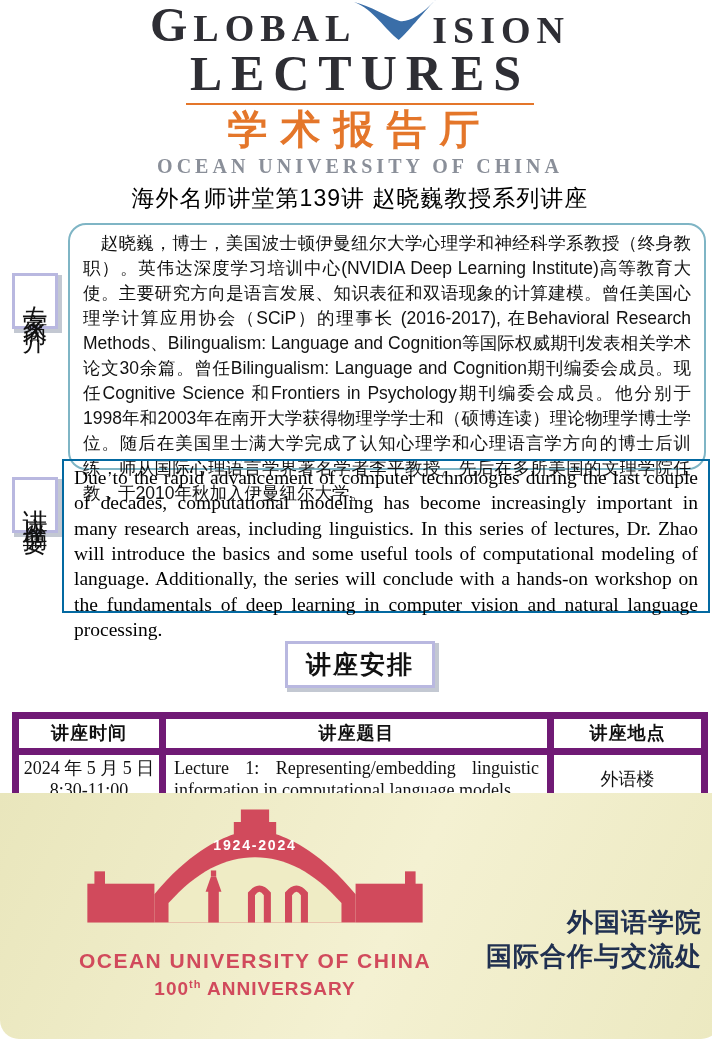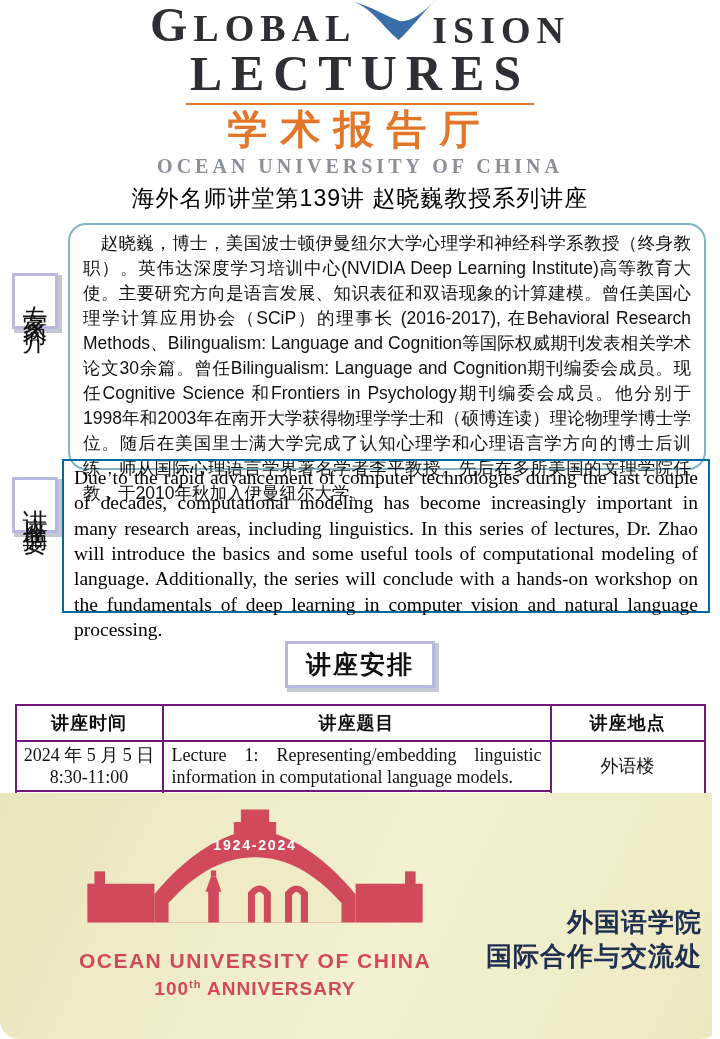--- a/index.html
+++ b/index.html
@@ -68,27 +68,27 @@
     margin:0 10px 0 62px; height:154px;
     border:2px solid #0369a1;
     padding:4px 10px 2px;
     font-family:"Liberation Serif", serif;
     font-size:19.5px; line-height:25.4px; text-align:justify; color:#000;
   }
   .abs-box p { margin:0; }
 
   
   .sched-head {
-    width:max-content; margin:24px auto 16px;
+    width:max-content; margin:24px auto 24px;
     border:3px solid #B9B8E0; box-shadow:3px 3px 0 1px #C3C8D2;
     padding:4px 18px; font-size:25px; font-weight:600;
     font-family:"Liberation Serif", serif; letter-spacing:2px;
   }
   .sched-table { width:630px; margin:0 auto; border-collapse:collapse; table-layout:fixed; }
-  .sched-table th, .sched-table td { border:2px solid #701a75; }
+  .sched-table th, .sched-table td { border:7px solid #701a75; }
   .sched-table th { height:36px; font-size:18px; font-weight:bold; letter-spacing:1px; }
   .col-time { width:147px; }
   .col-title { width:388px; }
   .col-loc { width:154px; }
   .sched-table tbody tr { height:48px; }
   .cell-time {
     text-align:center; font-family:"Liberation Serif", serif; font-size:18px; line-height:22px;
   }
   .cell-title {
     font-family:"Liberation Serif", serif; font-size:18px; line-height:22px;

